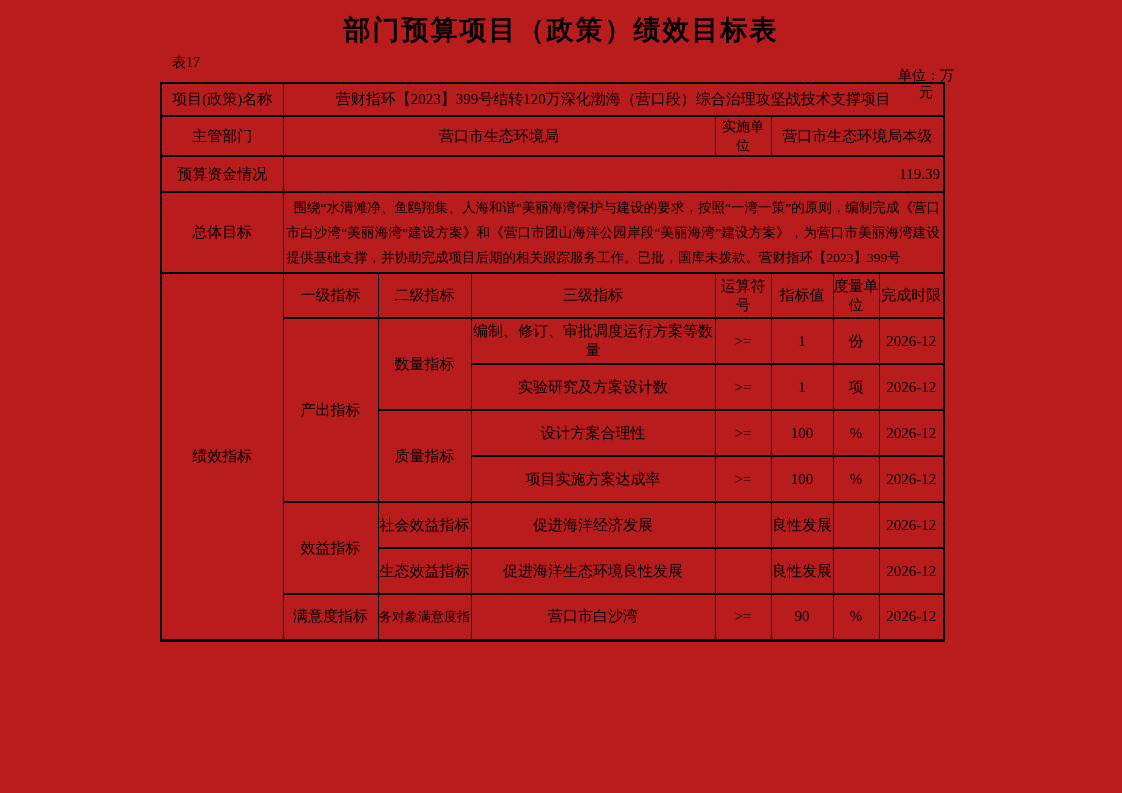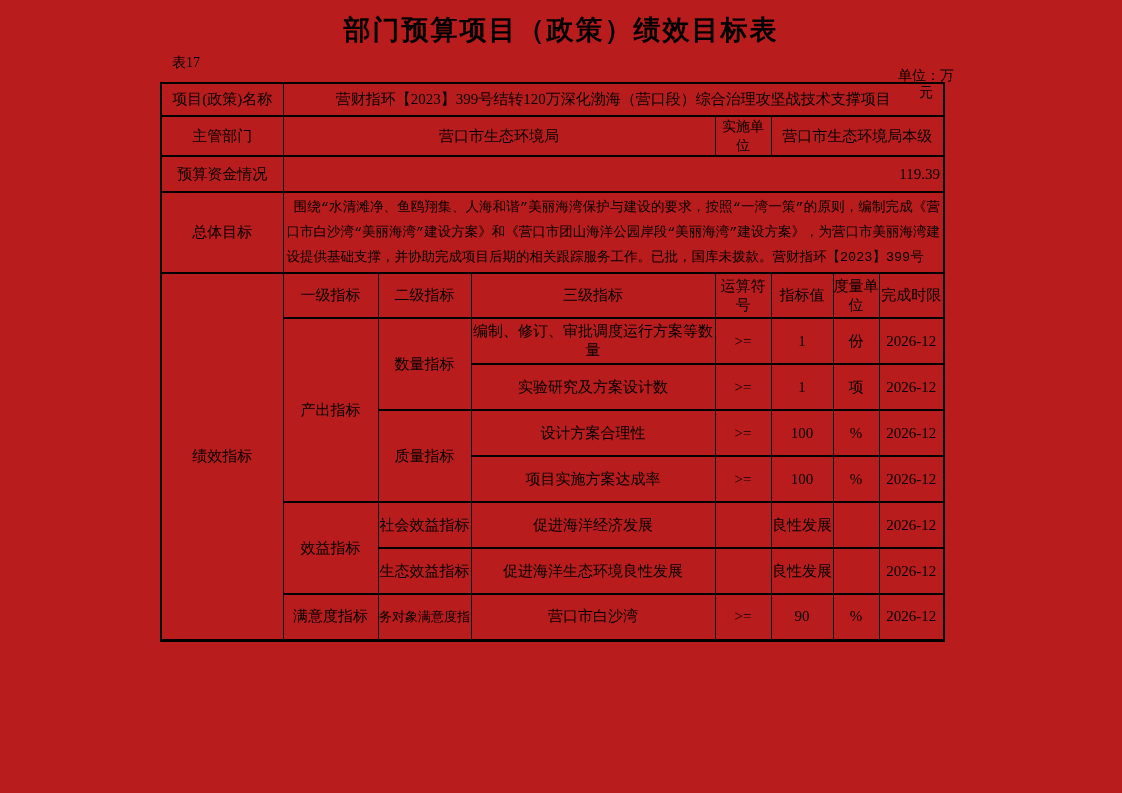--- a/index.html
+++ b/index.html
@@ -24,21 +24,21 @@
     border-collapse:collapse; table-layout:fixed;
     border:2px solid #000; border-bottom-width:3px;
   }
   .target-table td {
     border:1px solid #000; border-top-width:2px; border-bottom-width:2px;
     text-align:center; vertical-align:middle;
     font-size:15px; line-height:19px; padding:0; overflow:hidden;
   }
   td.goal-cell {
     text-align:justify; font-size:13.5px; line-height:25px;
-    padding:2px 3px; text-indent:7px;font-family:Liberation Mono, monospace;
+    padding:2px 3px; text-indent:7px;
   }
   td.num-right { text-align:right; padding-right:3px;padding-left:30px; }
   td.impl-cell { font-size:14px; }
   td.clip-cell { white-space:nowrap; font-size:13px; }
   tr.r-a { height:33px; } tr.r-b { height:35px; } tr.r-c { height:36px; }
   tr.r-goal { height:80px; } tr.r-hdr { height:45px; } tr.r-data { height:46px; }
 </style>
 </head>
 <body>
 

